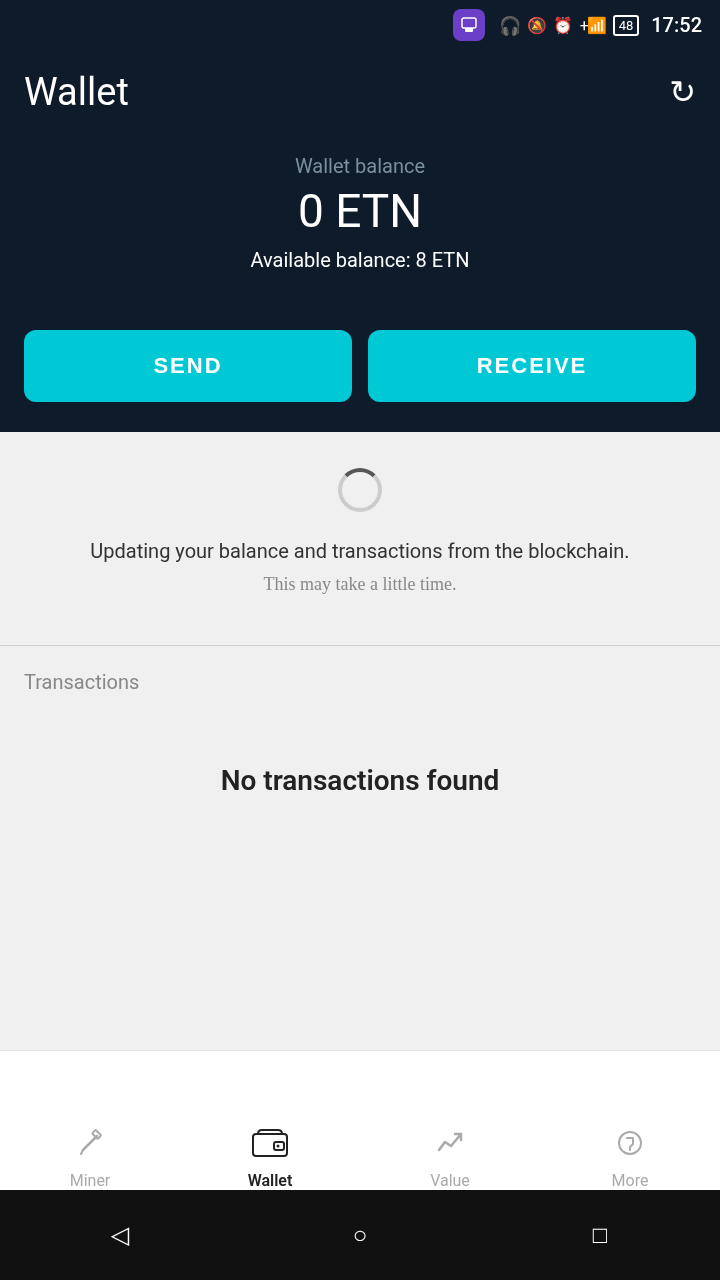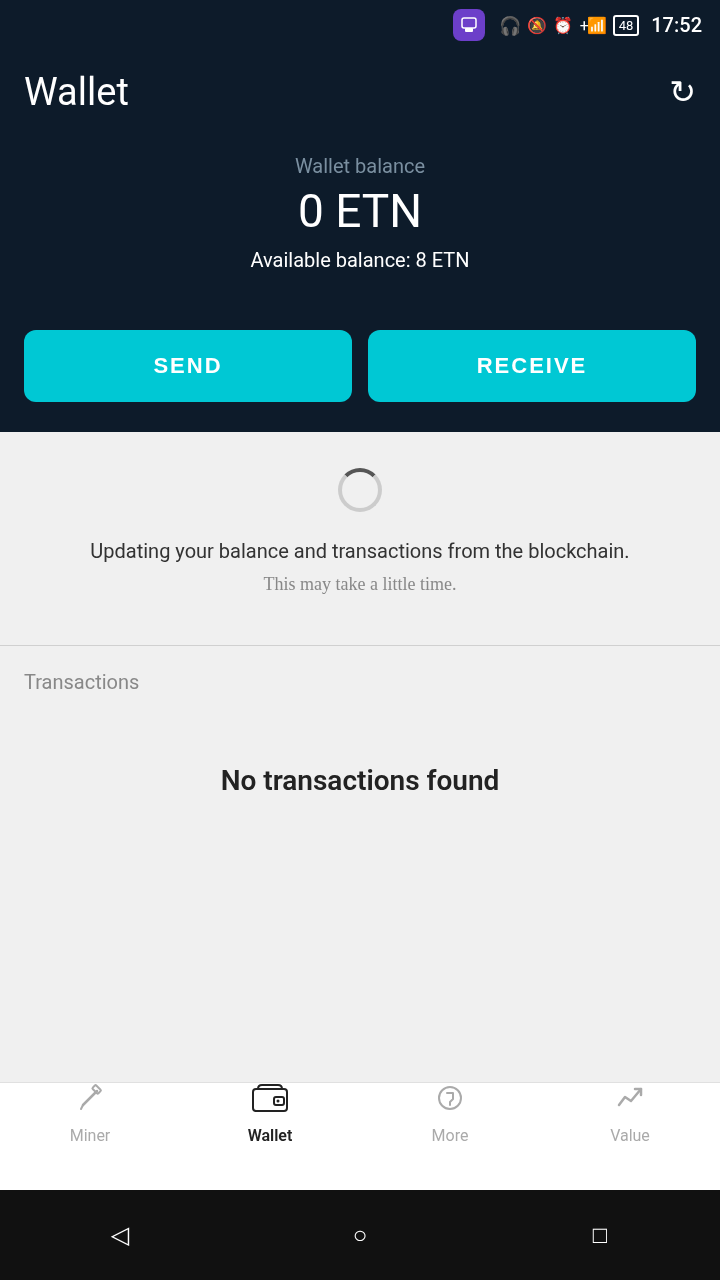--- a/index.html
+++ b/index.html
@@ -170,24 +170,24 @@
       text-align: center;
       padding: 40px 0;
     }
 
     
     .bottom-nav {
       position: absolute;
       bottom: 90px;
       left: 0;
       width: 720px;
-      height: 108px;
+      height: 140px;
       background: white;
       display: flex;
-      align-items: flex-start;
+      align-items: flex-end;
       justify-content: space-around;
       border-top: 1px solid #e0e0e0;
     }
     .nav-item {
       display: flex;
       flex-direction: column;
       align-items: center;
       gap: 6px;
       cursor: pointer;
       flex: 1;
@@ -327,36 +327,36 @@
         <circle cx="26" cy="18" r="1.5" fill="#222"></circle>
         <path d="M6 6 Q6 2 10 2 H26 Q30 2 30 6" stroke="#222" stroke-width="2" fill="none"></path>
       </svg>
     </span>
     <span class="nav-label active">Wallet</span>
   </div>
 
   <div class="nav-item">
     <span class="nav-icon">
       <svg width="30" height="30" viewBox="0 0 30 30" fill="none">
-        <circle cx="15" cy="15" r="11" stroke="#aaa" stroke-width="2" fill="none"></circle>
-        <path d="M12 10 L18 10 L18 16 L15 19 L15 22" stroke="#aaa" stroke-width="2" stroke-linecap="round" stroke-linejoin="round" fill="none"></path>
-
+        <polyline points="4,22 10,14 16,18 26,6" stroke="#aaa" stroke-width="2.5" stroke-linecap="round" stroke-linejoin="round" fill="none"></polyline>
+        <polyline points="20,6 26,6 26,12" stroke="#aaa" stroke-width="2.5" stroke-linecap="round" stroke-linejoin="round" fill="none"></polyline>
       </svg>
     </span>
-    <span class="nav-label">More</span>
+    <span class="nav-label">Value</span>
   </div>
 
   <div class="nav-item">
     <span class="nav-icon">
       <svg width="30" height="30" viewBox="0 0 30 30" fill="none">
-        <polyline points="4,22 10,14 16,18 26,6" stroke="#aaa" stroke-width="2.5" stroke-linecap="round" stroke-linejoin="round" fill="none"></polyline>
-        <polyline points="20,6 26,6 26,12" stroke="#aaa" stroke-width="2.5" stroke-linecap="round" stroke-linejoin="round" fill="none"></polyline>
+        <circle cx="15" cy="15" r="11" stroke="#aaa" stroke-width="2" fill="none"></circle>
+        <path d="M12 10 L18 10 L18 16 L15 19 L15 22" stroke="#aaa" stroke-width="2" stroke-linecap="round" stroke-linejoin="round" fill="none"></path>
+
       </svg>
     </span>
-    <span class="nav-label">Value</span>
+    <span class="nav-label">More</span>
   </div>
 </div>
 
 <div class="android-nav">
   <div class="android-btn">◁</div>
   <div class="android-btn">○</div>
   <div class="android-btn">□</div>
 </div>
 
 </body></html>

